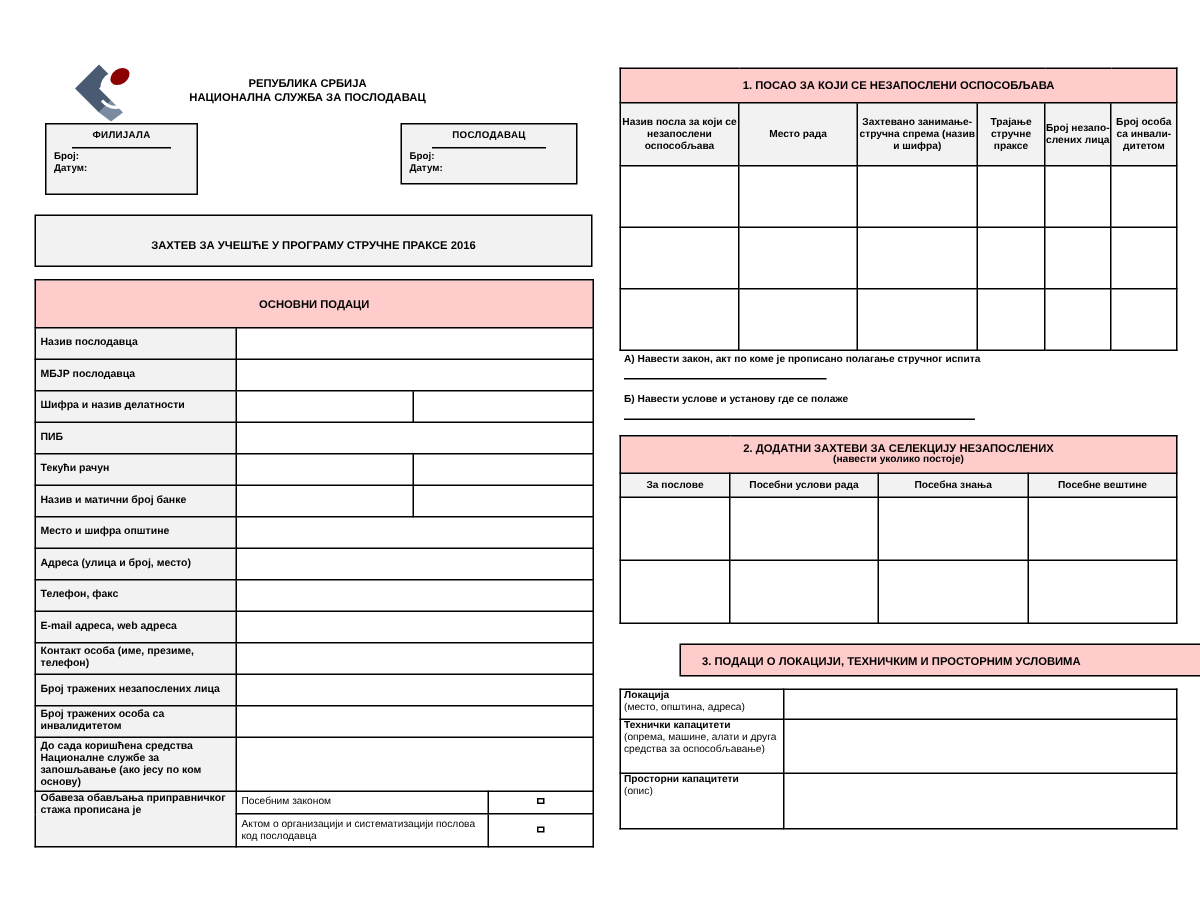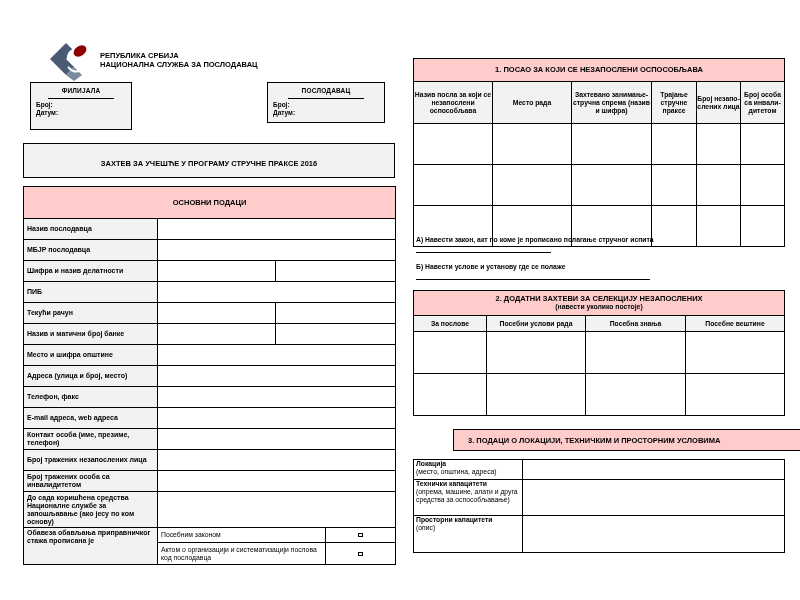--- a/index.html
+++ b/index.html
@@ -3,21 +3,21 @@
 <meta charset="utf-8">
 <style>
   * { box-sizing: border-box; margin: 0; padding: 0; }
   html, body { width: 800px; height: 600px; background: #ffffff; overflow: hidden; }
   body { position: relative; font-family: "Liberation Sans", sans-serif; color: #000; font-size: 7px; }
   .abs { position: absolute; }
 
   
   .logo { left: 48px; top: 39px; width: 46px; height: 42px; }
 
-  .org-title { left: 100px; top: 51px; width: 210px; font-weight: bold; font-size: 7.5px; line-height: 9px; }
+  .org-title { left: 100px; top: 51px; width: 210px; text-align: center; font-weight: bold; font-size: 7.5px; line-height: 9px; }
 
   .stamp-box { border: 1px solid #000; background: #f2f2f2; font-size: 6.5px; font-weight: bold; }
   .stamp-box .st-title { text-align: center; margin-top: 4px; letter-spacing: 0.2px; }
   .stamp-box .st-line { border-bottom: 1px solid #000; margin: 4px auto 2px auto; width: 66%; height: 1px; }
   .stamp-box .st-field { padding-left: 5px; line-height: 8px; font-weight: bold; }
 
   .main-title { left: 23px; top: 143px; width: 372px; height: 35px; border: 1px solid #000; background: #f2f2f2;
                 display: flex; align-items: center; justify-content: center; font-weight: bold; font-size: 7.5px; padding-top: 6px; }
 
   
@@ -25,21 +25,21 @@
   td, th { border: 1px solid #000; vertical-align: middle; font-weight: bold; font-size: 7px; line-height: 8px; }
   .pink { background: #ffcccc; }
 
   .basic { left: 23px; top: 186px; width: 372px; border: 1.5px solid #000; }
   .basic td.lbl { background: #f2f2f2; padding-left: 3px; text-align: left; }
   .basic td.hdr { text-align: center; height: 32px; font-size: 7.5px; }
   .basic .cb { text-align: center; font-weight: normal; }
   .checkbox { display: inline-block; width: 5px; height: 4px; border: 1px solid #000; background: #fff; vertical-align: middle; }
   .basic td.sub { padding-left: 3px; font-weight: normal; font-size: 6.8px; }
 
-  .sec1 { left: 413px; top: 45px; width: 371px; border: 1.5px solid #000; margin-top: 13px; }
+  .sec1 { left: 413px; top: 45px; width: 371px; border: 1.5px solid #000; }
   .sec1 td.hdr { text-align: center; height: 23px; font-size: 7.5px; }
   .sec1 td.col { background: #f2f2f2; text-align: center; height: 42px; font-size: 6.8px; line-height: 8px; }
   .sec1 td.cell { height: 41px; background: #fff; }
 
   .note { font-weight: bold; font-size: 6.8px; }
   .uline { border-bottom: 1px solid #000; height: 1px; }
 
   .sec2 { left: 413px; top: 290px; width: 371px; border: 1.5px solid #000; }
   .sec2 td.hdr { text-align: center; height: 25px; font-size: 7.5px; line-height: 8px; }
   .sec2 td.hdr .subt { font-size: 6.8px; }

